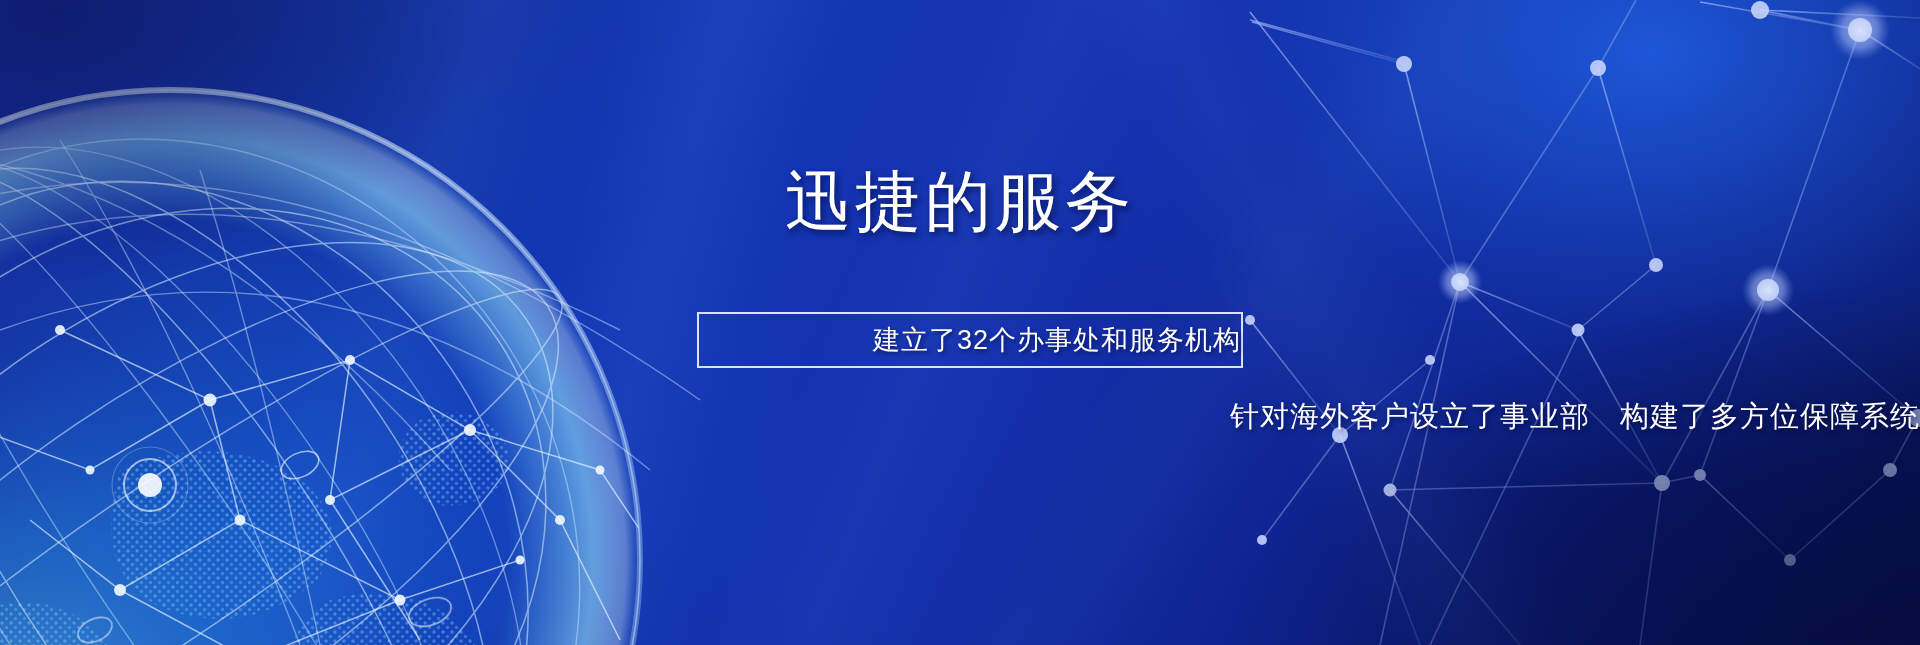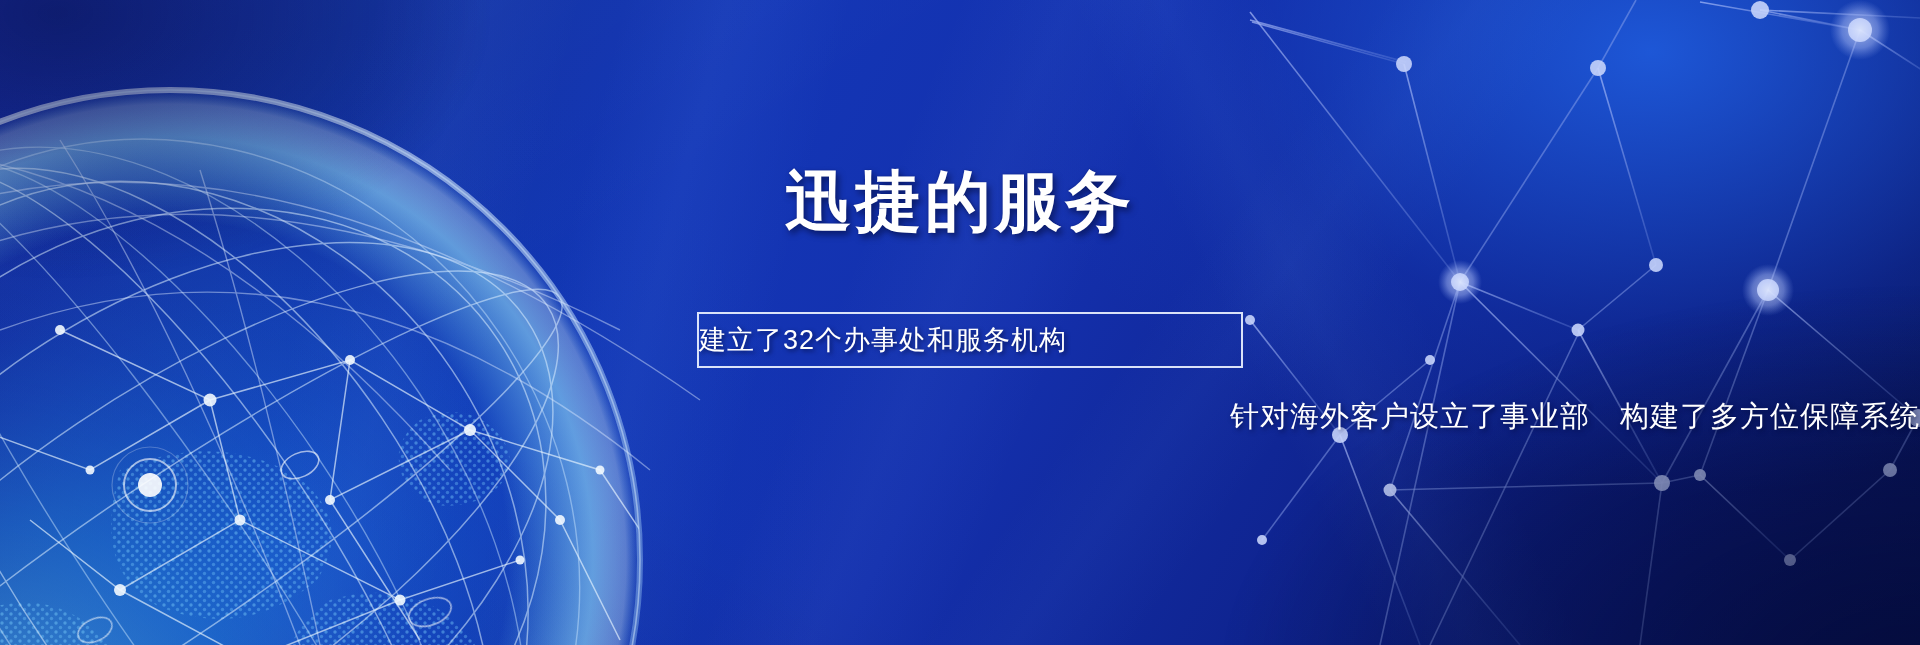--- a/index.html
+++ b/index.html
@@ -74,38 +74,38 @@
   }
 
   #headline {
     position: absolute;
     left: 0;
     top: 168px;
     width: 1920px;
     text-align: center;
     color: #ffffff;
     font-size: 66px;
-    font-weight: bold;
+    font-weight: normal;
     letter-spacing: 4px;
     line-height: 1.0;
     white-space: nowrap;
     text-shadow: 3px 4px 6px rgba(2,8,48,0.55), 0 0 2px rgba(10,30,110,0.6);
   }
 
   #subtitle-box {
     position: absolute;
     left: 697px;
     top: 312px;
     width: 546px;
     height: 56px;
     box-sizing: border-box;
     border: 2px solid rgba(235,242,255,0.92);
     display: flex;
     align-items: center;
-    justify-content: flex-start;
+    justify-content: flex-end;
   }
 
   #subtitle-text {
     color: #ffffff;
     font-size: 27px;
     font-weight: normal;
     letter-spacing: 1px;
     white-space: nowrap;
     text-shadow: 2px 2px 4px rgba(2,8,48,0.6);
   }

